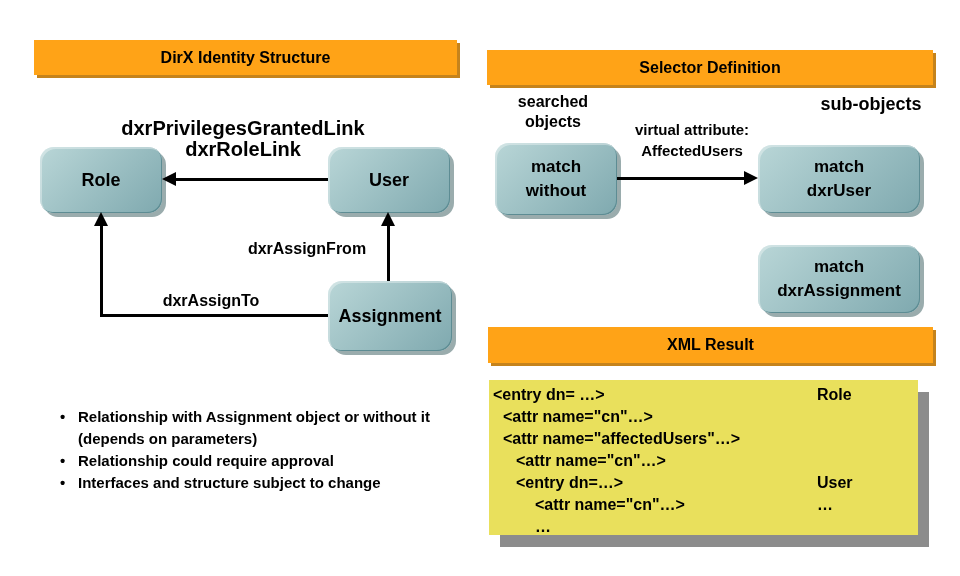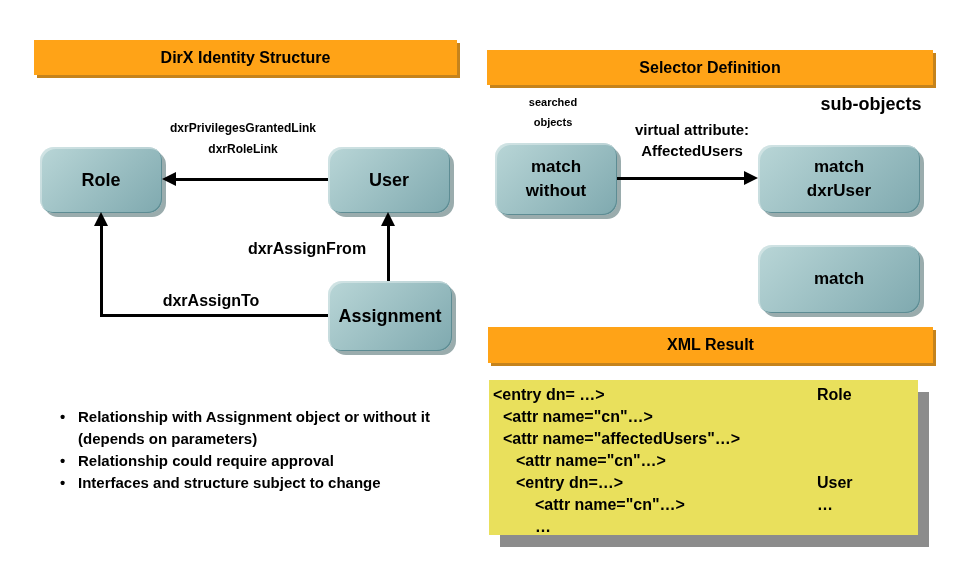--- a/index.html
+++ b/index.html
@@ -40,24 +40,24 @@
   .node-role{left:40px;top:147px;width:122px;height:66px;}
   .node-user{left:328px;top:147px;width:122px;height:66px;}
   .node-assignment{left:328px;top:281px;width:124px;height:70px;}
   .node-match{font-size:17px;line-height:24px;}
   .node-match-role{left:495px;top:143px;width:122px;height:72px;}
   .node-match-user{left:758px;top:145px;width:162px;height:68px;}
   .node-match-assignment{left:758px;top:245px;width:162px;height:68px;}
 
   
   .lbl{position:absolute;text-align:center;font-weight:bold;}
-  .lbl-privileges{left:118px;top:118px;width:250px;font-size:12px;line-height:21px;}
+  .lbl-privileges{left:118px;top:118px;width:250px;font-size:20px;line-height:21px;}
   .lbl-assignfrom{left:237px;top:240px;width:140px;font-size:16px;}
   .lbl-assignto{left:146px;top:292px;width:130px;font-size:16px;}
-  .lbl-searched{left:498px;top:92px;width:110px;font-size:11px;line-height:20px;}
+  .lbl-searched{left:498px;top:92px;width:110px;font-size:16px;line-height:20px;}
   .lbl-subobjects{left:804px;top:94px;width:134px;font-size:18px;}
   .lbl-virtual{left:606px;top:119px;width:172px;font-size:15px;line-height:21px;}
 
   
   .hline,.vline{position:absolute;background:var(--ink);}
   .hline{height:3px;}
   .vline{width:3px;}
   .line-user-role{left:174px;top:178px;width:154px;}
   .head-left{position:absolute;left:162px;top:172px;width:0;height:0;
     border-top:7px solid transparent;border-bottom:7px solid transparent;border-right:14px solid var(--ink);}
@@ -151,20 +151,21 @@
   <div class="node node-match node-match-role">
     <div>match</div>
     <div>without</div>
   </div>
   <div class="node node-match node-match-user">
     <div>match</div>
     <div>dxrUser</div>
   </div>
   <div class="node node-match node-match-assignment">
     <div>match</div>
+    <div>dxrAssignment</div>
   </div>
 
   <div class="hline line-role-user-right"></div>
   <div class="head-right"></div>
 
   <div class="banner banner-xml">
     <span>XML Result</span>
   </div>
 
   <div class="xml-box">

